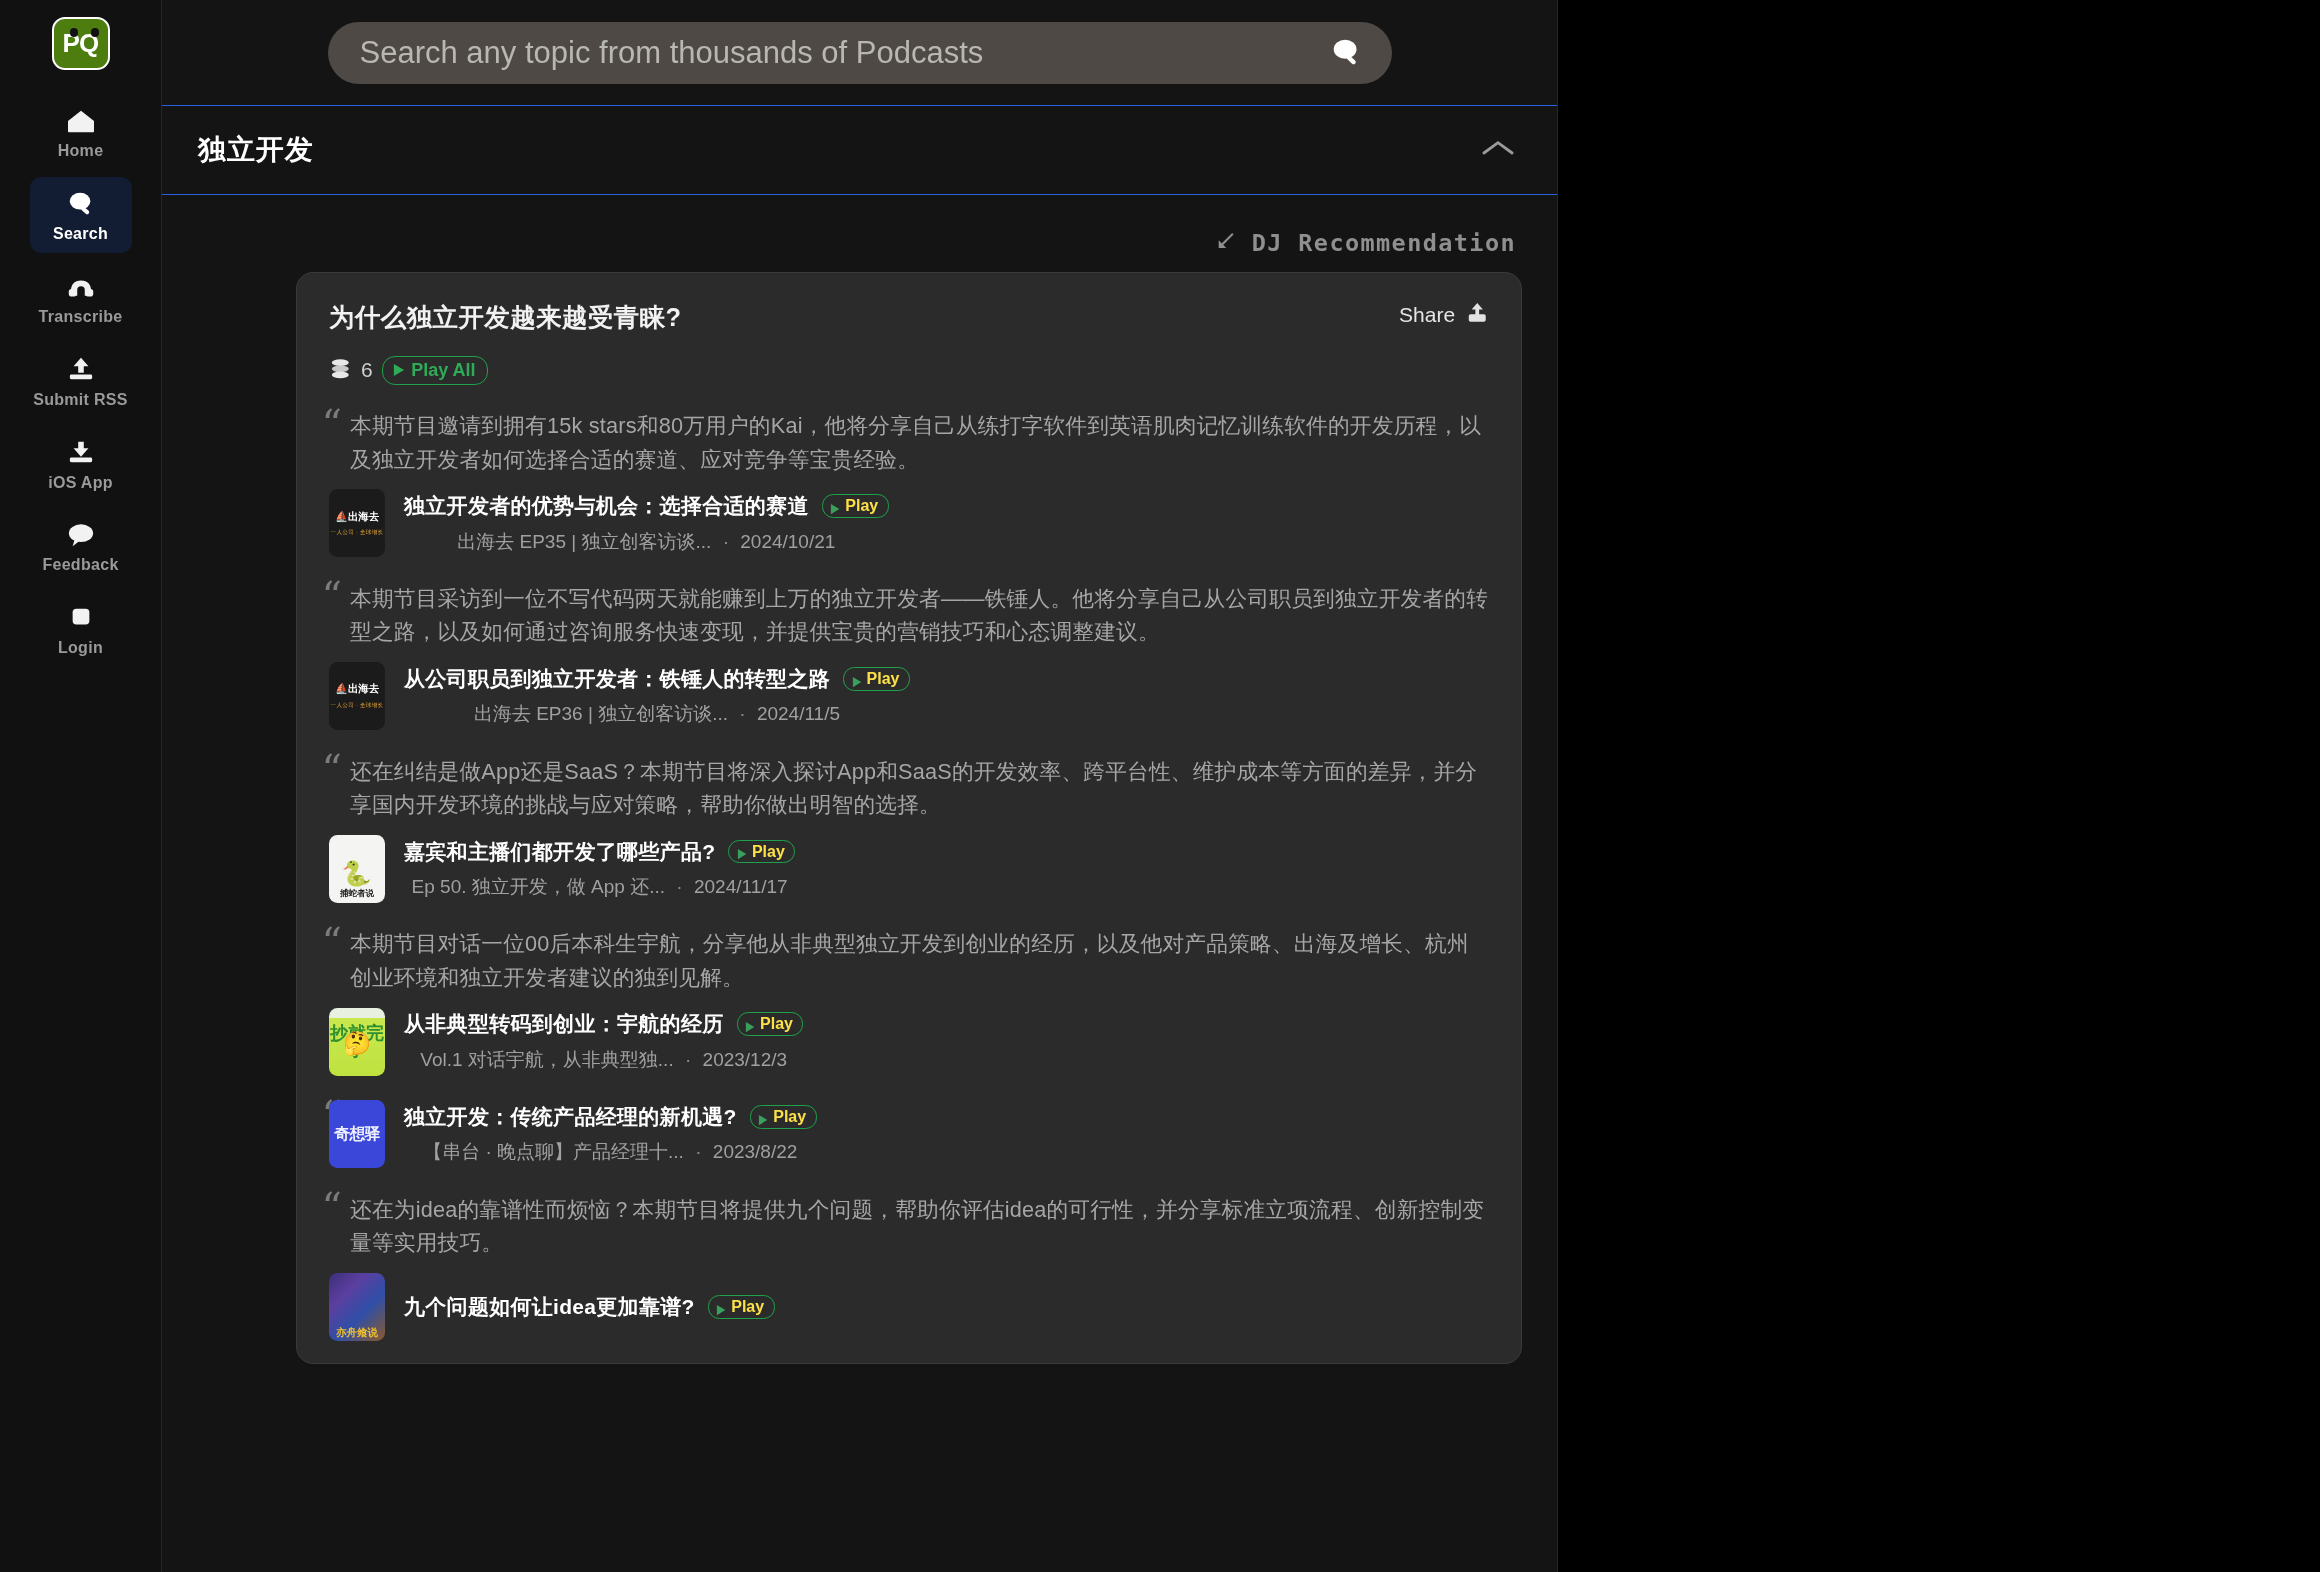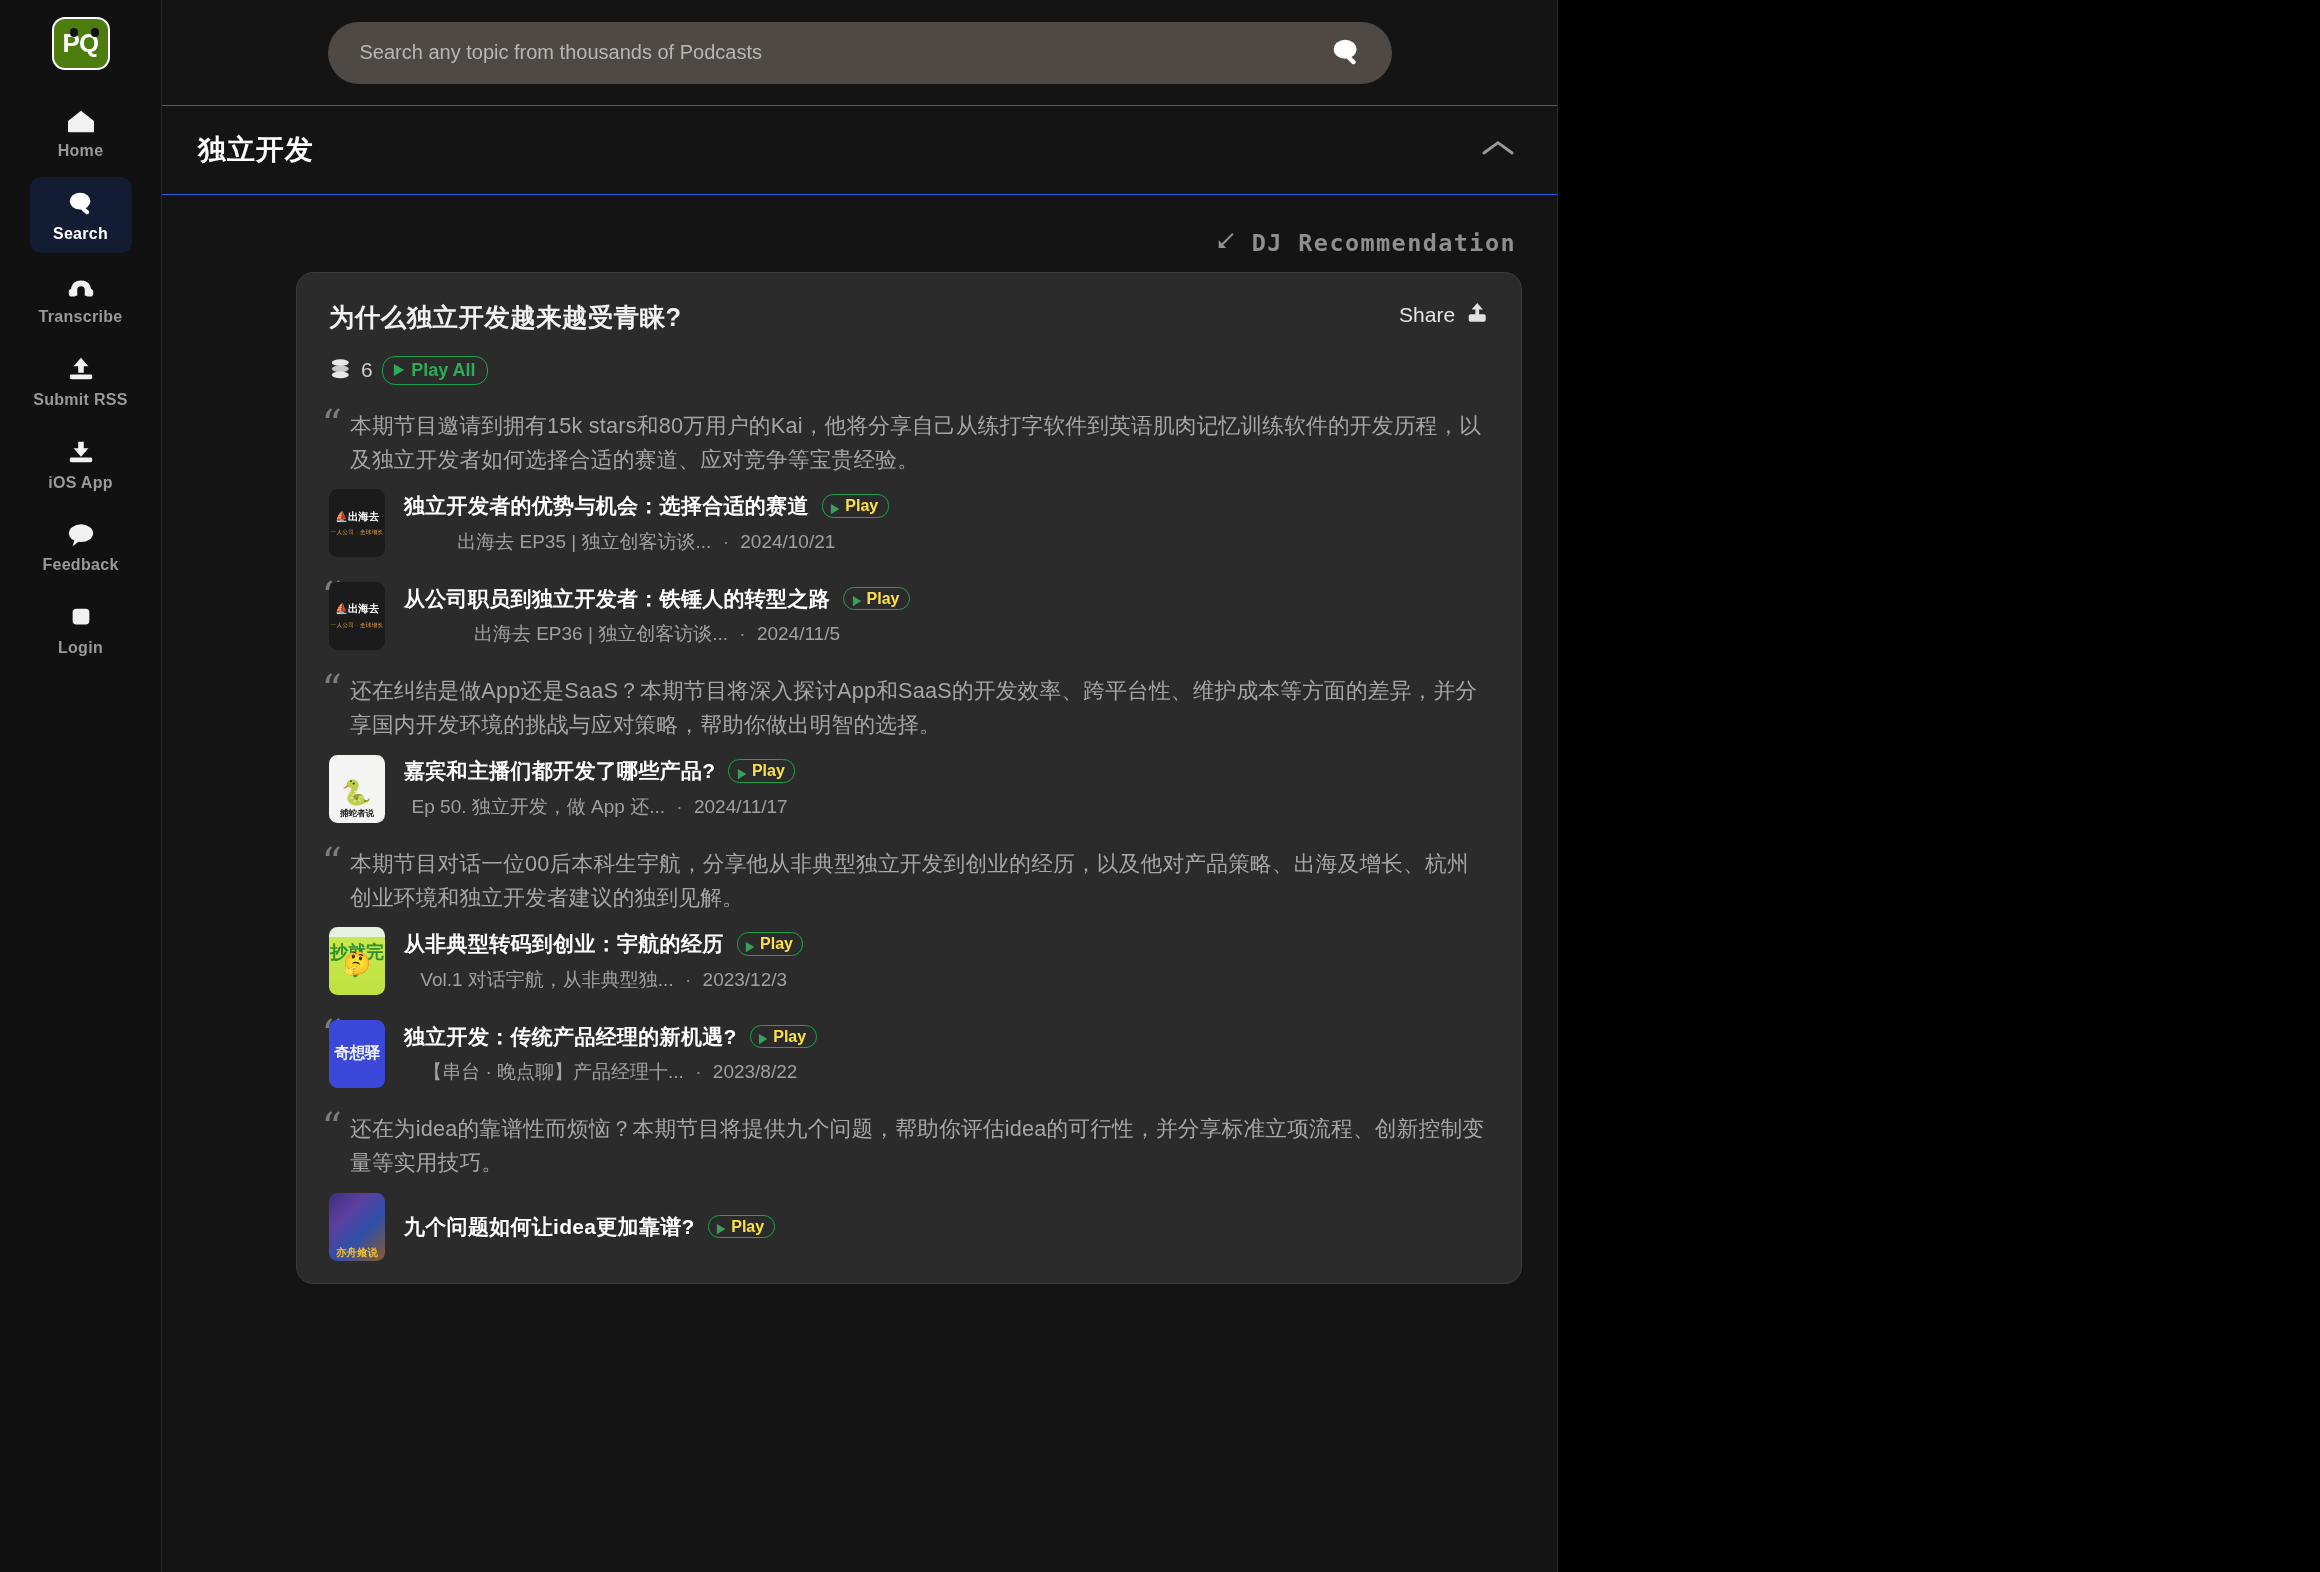--- a/index.html
+++ b/index.html
@@ -55,21 +55,21 @@
   .rightpad { flex: 1; background: #000; }
 
   .topbar { height: 105px; display: flex; align-items: center; justify-content: center; }
   .searchbox {
     width: 1064px; height: 62px; border-radius: 31px;
     background: #4e4945;
     display: flex; align-items: center;
     padding: 0 24.5px 0 32px;
     position: relative;
   }
-  .search-ph { color: #b9b7b4; font-size: 20px; flex: 1; }
+  .search-ph { color: #b9b7b4; font-size: 31px; flex: 1; }
   .search-btn {
     width: 41px; height: 41px; border-radius: 50%;
     display: flex; align-items: center; justify-content: center;
     cursor: pointer;
   }
 
   .section-head {
     height: 90px;
     border-top: 1.9px solid #2b5fdf; border-bottom: 1.9px solid #2b5fdf;
     display: flex; align-items: center; padding: 0 41px 0 36px;
@@ -323,20 +323,21 @@
               <span class="dot">·</span>
               <span>2024/10/21</span>
             </div>
           </div>
         </div>
       </div>
 
       <div class="episode">
         <div class="desc">
           <span class="quote-mark">“</span>
+          <span>本期节目采访到一位不写代码两天就能赚到上万的独立开发者——铁锤人。他将分享自己从公司职员到独立开发者的转型之路，以及如何通过咨询服务快速变现，并提供宝贵的营销技巧和心态调整建议。</span>
         </div>
         <div class="ep-row">
           <div class="thumb tb-dark">
             <div class="sail">⛵出海去</div>
             <div class="orange">一人公司 · 全球增长</div>
           </div>
           <div class="ep-info">
             <div class="ep-title-line">
               <span class="ep-title">从公司职员到独立开发者：铁锤人的转型之路</span>
               <span class="play-btn">

